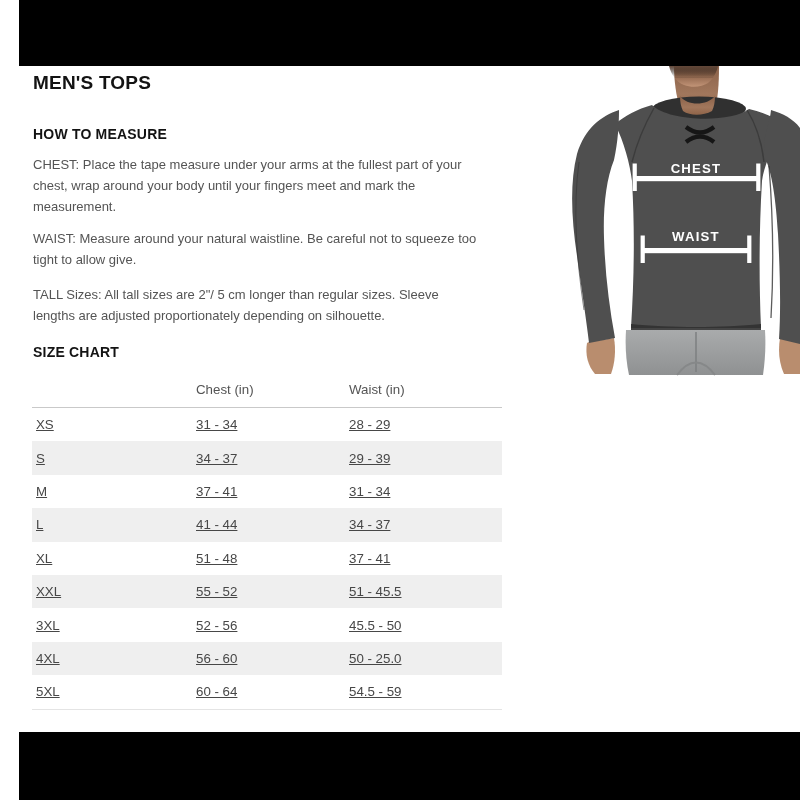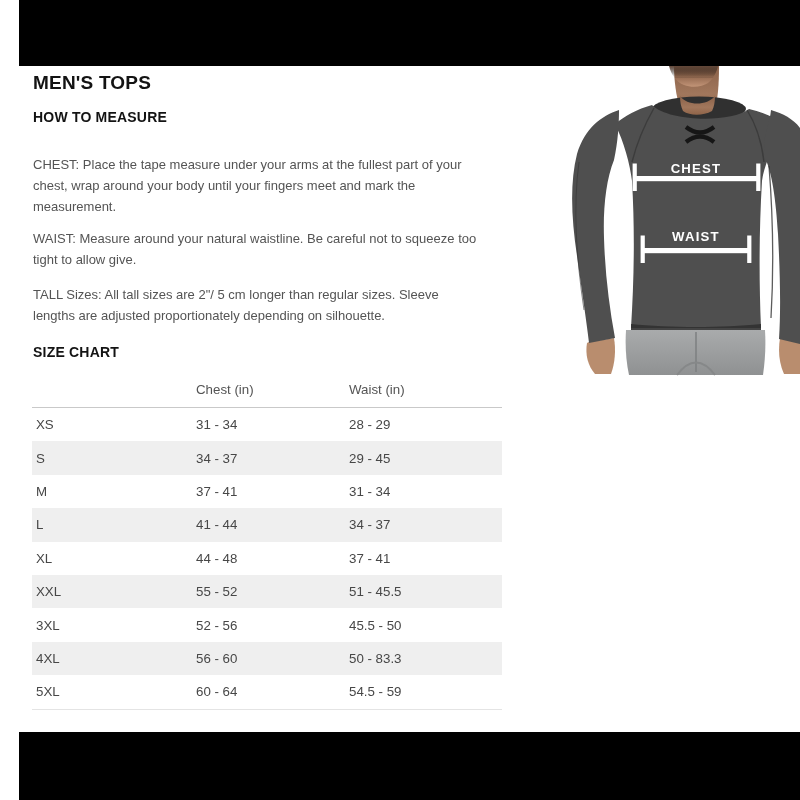--- a/index.html
+++ b/index.html
@@ -17,21 +17,21 @@
   .page-title {
     position:absolute; left:14px; top:71px;
     font-size:19px; line-height:23px; font-weight:bold;
     color:var(--heading-text,#131313); letter-spacing:.2px;
   }
   .section-heading {
     position:absolute; left:14px;
     font-size:14px; line-height:17px; font-weight:bold;
     color:var(--heading-text,#131313); letter-spacing:.2px;
   }
-  #howto-heading { top:109px; }
+  #howto-heading { top:126px; }
   #sizechart-heading { top:344px; }
 
   .para {
     position:absolute; left:14px;
     font-size:13px; line-height:21px;
     color:var(--body-text,#545454);
     white-space:pre-line;
   }
   #para-chest { top:141px; }
   #para-waist { top:215px; }
@@ -40,21 +40,21 @@
   table.size-table {
     position:absolute; left:13px; top:372px;
     width:470px; table-layout:fixed; border-collapse:collapse;
     font-size:13.3px; color:var(--table-text,#474747);
   }
   .size-table thead td {
     height:35px; padding:0; vertical-align:middle;
     border-bottom:1px solid var(--table-header-line,#c9c9c9);
     color:var(--body-text,#545454);
   }
-  .size-table tbody td { height:33.4px; padding:0; vertical-align:middle; }
+  .size-table tbody td { height:33.4px; padding:0; vertical-align:middle;text-decoration:underline; }
   .size-table td:first-child { padding-left:4px; }
   .size-table tbody tr.alt { background:var(--table-stripe,#efefef); }
   .size-table tbody tr:last-child td { border-bottom:1px solid var(--table-bottom-line,#e4e4e4); }
 
   .figure-wrap { position:absolute; left:540px; top:66px; width:260px; height:310px; }
   .figure-wrap svg { display:block; }
   .marker-text {
     font-family:"Liberation Sans","DejaVu Sans",sans-serif;
     font-weight:bold; font-size:13.2px; letter-spacing:1.2px;
   }
@@ -96,51 +96,51 @@
     </thead>
     <tbody>
         <tr>
           <td>XS</td>
           <td>31 - 34</td>
           <td>28 - 29</td>
         </tr>
         <tr class="alt">
           <td>S</td>
           <td>34 - 37</td>
-          <td>29 - 45</td>
+          <td>29 - 39</td>
         </tr>
         <tr>
           <td>M</td>
           <td>37 - 41</td>
           <td>31 - 34</td>
         </tr>
         <tr class="alt">
           <td>L</td>
           <td>41 - 44</td>
           <td>34 - 37</td>
         </tr>
         <tr>
           <td>XL</td>
-          <td>44 - 48</td>
+          <td>51 - 48</td>
           <td>37 - 41</td>
         </tr>
         <tr class="alt">
           <td>XXL</td>
           <td>55 - 52</td>
           <td>51 - 45.5</td>
         </tr>
         <tr>
           <td>3XL</td>
           <td>52 - 56</td>
           <td>45.5 - 50</td>
         </tr>
         <tr class="alt">
           <td>4XL</td>
           <td>56 - 60</td>
-          <td>50 - 83.3</td>
+          <td>50 - 25.0</td>
         </tr>
         <tr>
           <td>5XL</td>
           <td>60 - 64</td>
           <td>54.5 - 59</td>
         </tr>
       </tbody>
   </table>
 
   <div class="figure-wrap">

